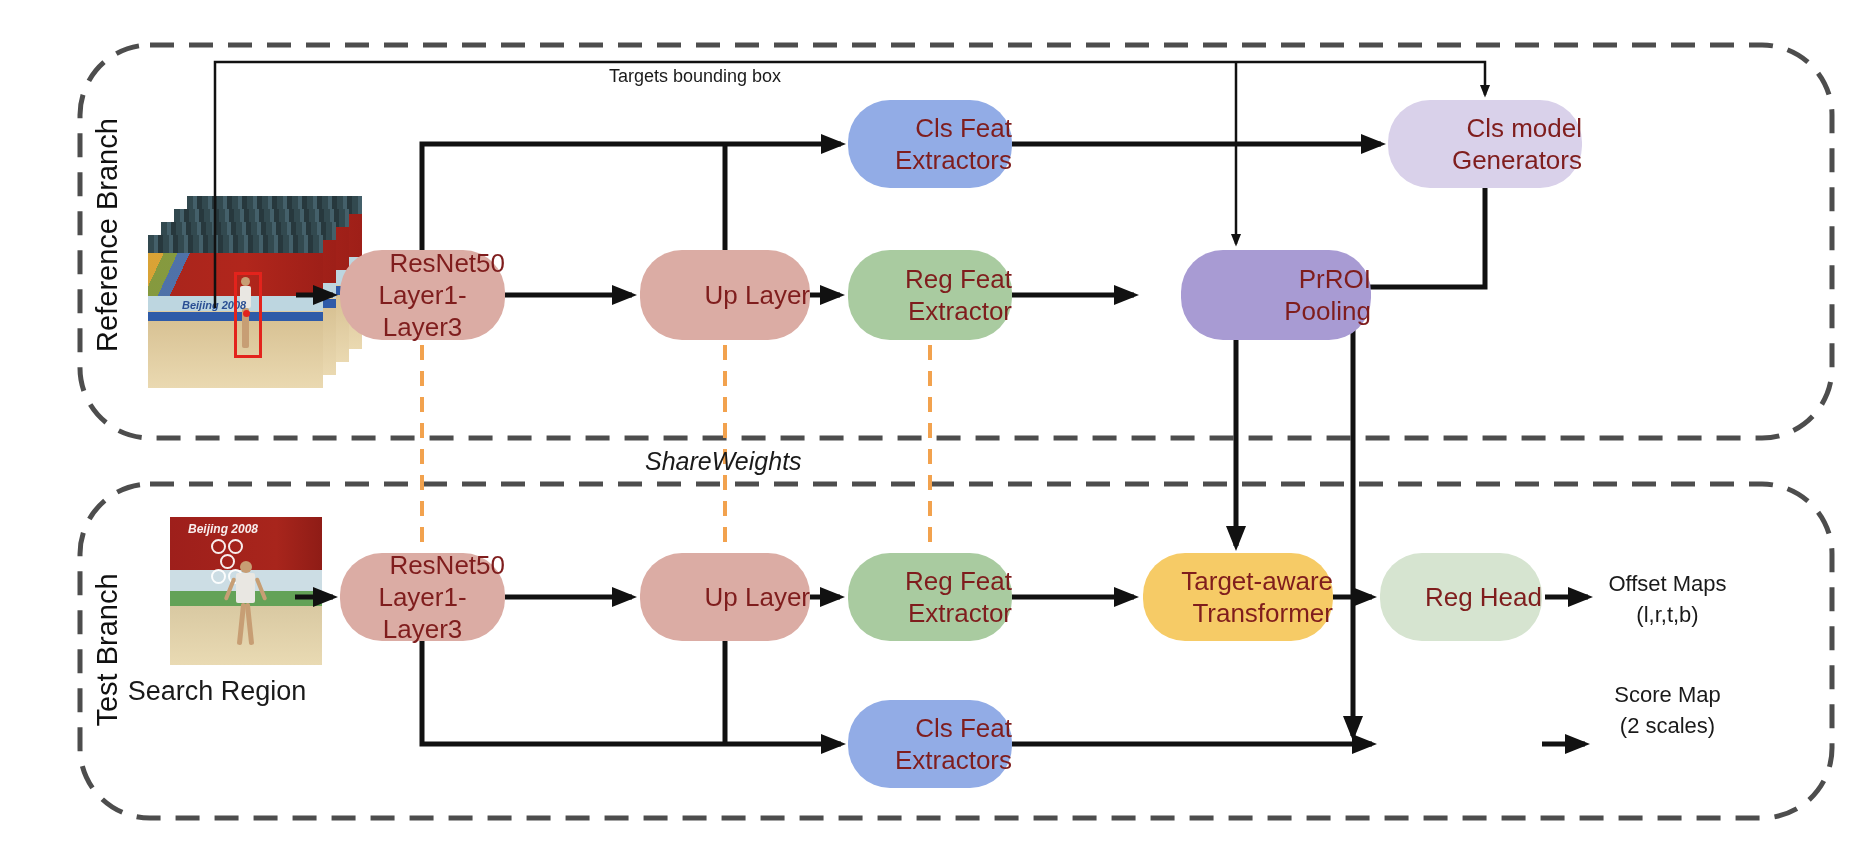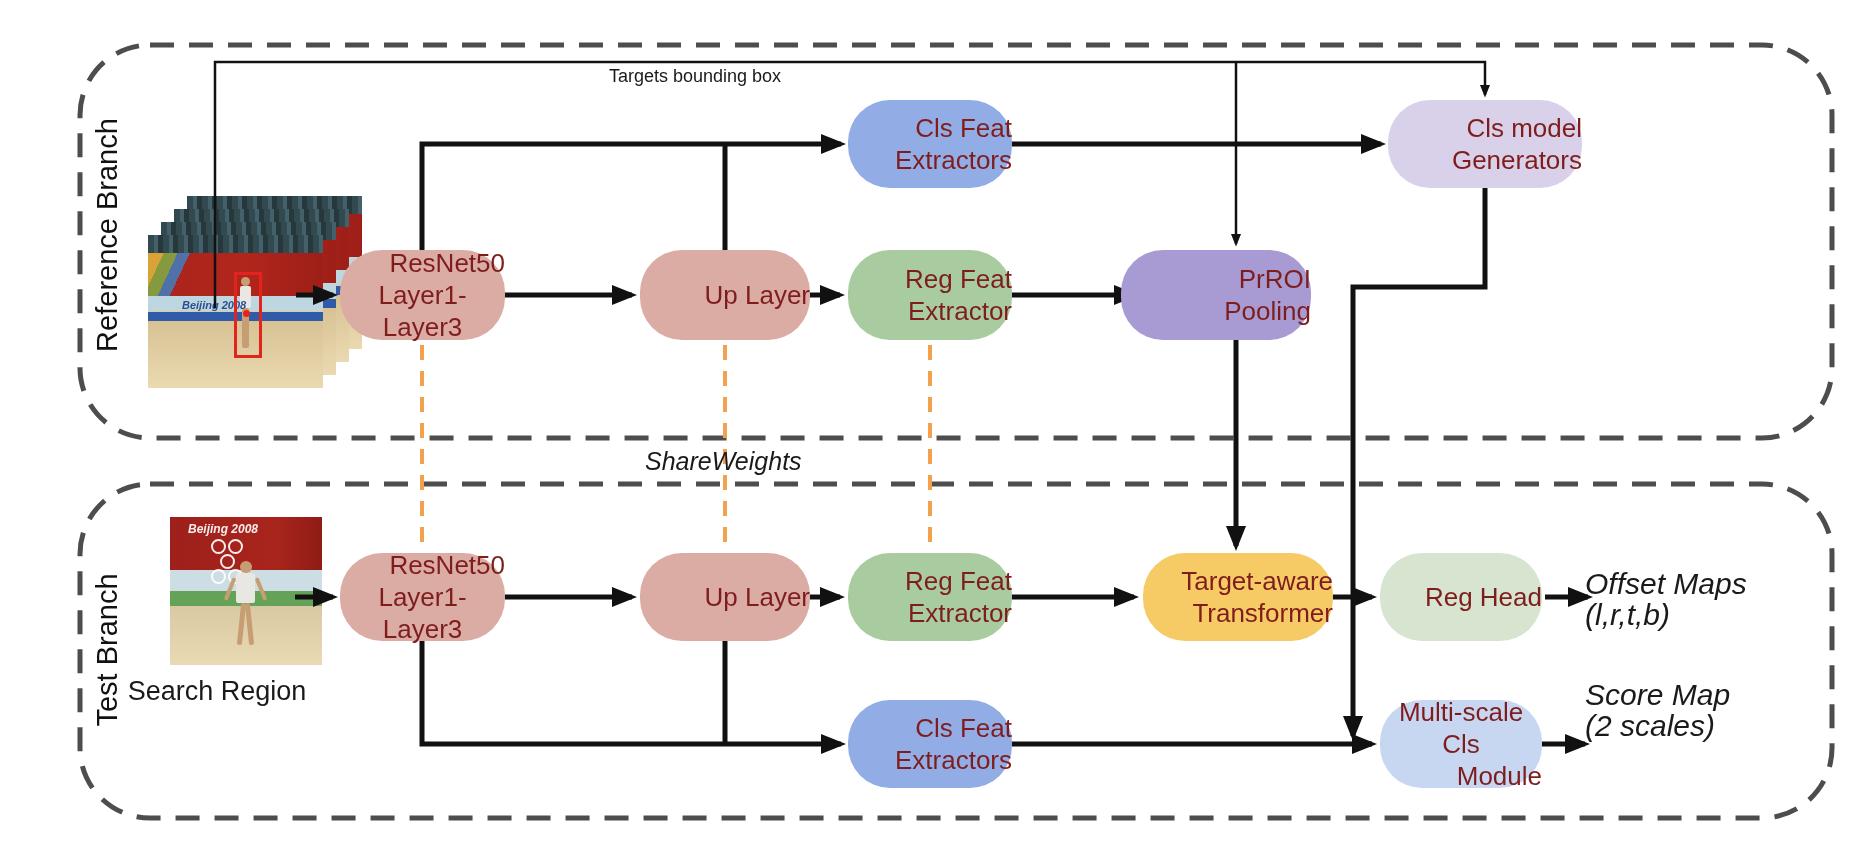--- a/index.html
+++ b/index.html
@@ -15,21 +15,21 @@
     display:flex;flex-direction:column;align-items:flex-end;justify-content:center;
     font-size:26px;line-height:32px;text-align:center;color:#7f1d1d;
   }
   .node span{display:block;}
   
   .caption{position:absolute;z-index:12;text-align:center;}
   .branch-label{
     position:absolute;z-index:12;white-space:nowrap;font-size:29px;color:#111;
     transform:translate(-50%,-50%) rotate(-90deg);
   }
-  .out-label{position:absolute;z-index:12;font-size:30px;line-height:31px;font-style:italic;}
+  .out-label{position:absolute;z-index:12;text-align:center;font-size:22px;line-height:31px;}
   .out-label span{display:block;}
   
   .frame{
     position:absolute;overflow:hidden;background:#e0cba0;margin-left:30px;
   }
   .band{position:absolute;left:0;width:100%;}
   .b-board{top:0;height:12%;background:repeating-linear-gradient(90deg,#32494f 0 6px,#44606a 6px 10px,#27383d 10px 15px);}
   .b-red{top:12%;height:28%;background:linear-gradient(90deg,#a8251c 0%,#b1261c 55%,#9e1f18 100%);}
   .b-swirl{top:12%;height:28%;width:38%;background:linear-gradient(115deg,#e2b93a 0 18%,#7fae45 18% 34%,#3f7fc1 34% 48%,rgba(177,38,28,0) 48%);opacity:.85;}
   .b-pale{top:40%;height:10%;background:#bdd6e0;}
@@ -158,21 +158,21 @@
     <span>ResNet50</span>
     <span>Layer1-Layer3</span>
   </div>
   <div class="node" style="left: 640px; top: 250px; width: 170px; height: 90px; background: rgb(219, 172, 164);">
     <span>Up Layer</span>
   </div>
   <div class="node" style="left: 848px; top: 250px; width: 164px; height: 90px; background: rgb(169, 203, 160);">
     <span>Reg Feat</span>
     <span>Extractor</span>
   </div>
-  <div class="node" style="left: 1121px; top: 250px; width: 190px; height: 90px; background: rgb(168, 155, 211);">
+  <div class="node" style="left: 1181px; top: 250px; width: 190px; height: 90px; background: rgb(168, 155, 211);">
     <span>PrROI</span>
     <span>Pooling</span>
   </div>
   <div class="node" style="left: 340px; top: 553px; width: 165px; height: 88px; background: rgb(219, 172, 164);">
     <span>ResNet50</span>
     <span>Layer1-Layer3</span>
   </div>
   <div class="node" style="left: 640px; top: 553px; width: 170px; height: 88px; background: rgb(219, 172, 164);">
     <span>Up Layer</span>
   </div>
@@ -184,24 +184,20 @@
     <span>Reg Head</span>
   </div>
   <div class="node" style="left: 1143px; top: 553px; width: 190px; height: 88px; background: rgb(246, 203, 102);">
     <span>Target-aware</span>
     <span>Transformer</span>
   </div>
   <div class="node" style="left: 848px; top: 700px; width: 164px; height: 88px; background: rgb(146, 172, 230);">
     <span>Cls Feat</span>
     <span>Extractors</span>
   </div>
-  <div class="node" style="left: 1380px; top: 700px; width: 162px; height: 88px; background: rgb(199, 215, 242);">
-    <span>Multi-scale Cls</span>
-    <span>Module</span>
-  </div>
 
   <div class="caption" style="left:580px;top:66px;width:230px;font-size:18px;">Targets bounding box</div>
 
   <div class="caption" style="left:645px;top:447px;width:152px;font-size:25px;display:flex;justify-content:space-between;font-style:italic;">
     <span>Share</span>
     <span>Weights</span>
   </div>
 
 
   <div class="caption" style="left:122px;top:676px;width:190px;font-size:27px;">Search Region</div>

